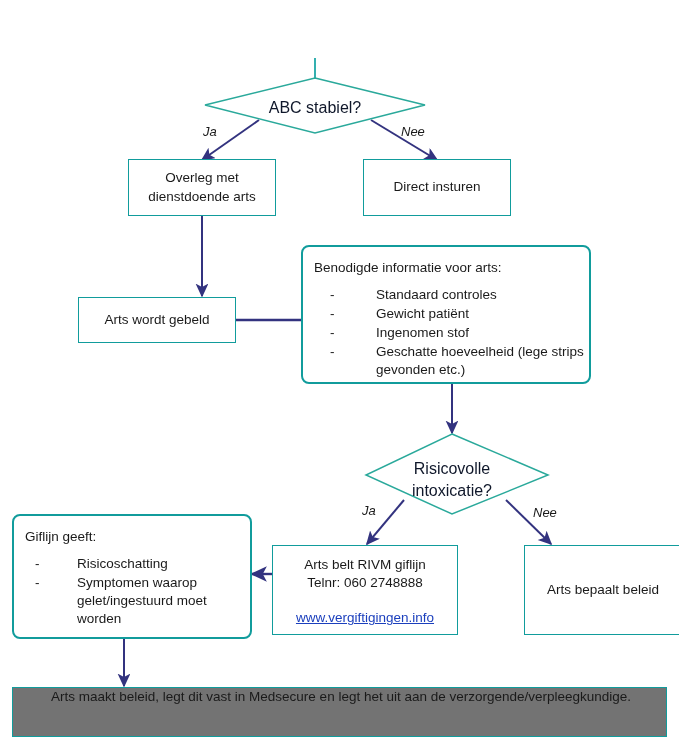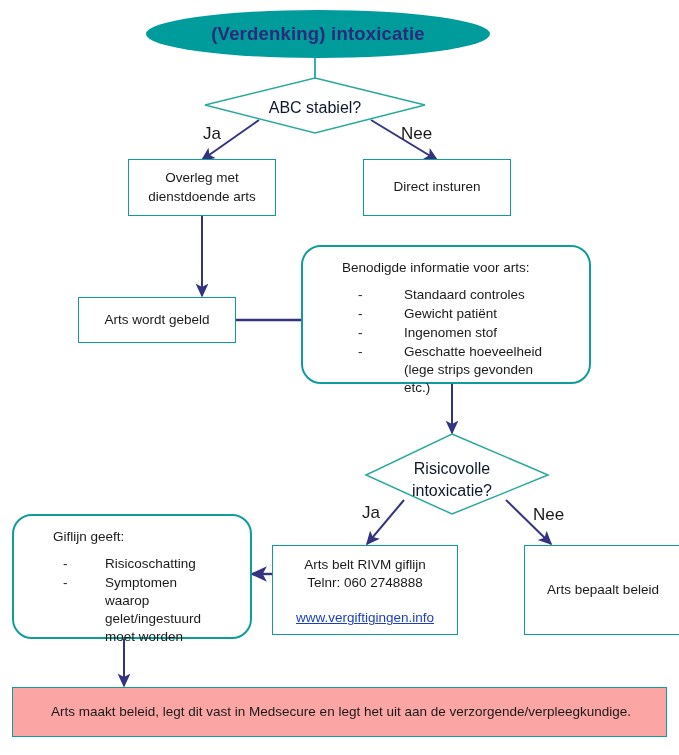--- a/index.html
+++ b/index.html
@@ -35,56 +35,56 @@
   .rect {
     border: 1.6px solid #119c9c;
     background: #ffffff;
     display: flex;
     align-items: center;
     justify-content: center;
     text-align: center;
   }
   .rounded {
     border: 2px solid #119c9c;
-    border-radius: 20px;
-    background: #ffffff;
-    padding: 12px 31px;
+    border-radius: 8px;
+    background: #ffffff;
+    padding: 12px 3px;
   }
   .ellipse {
     border-radius: 50%;
     background: #009c9c;
     display: flex;
     align-items: center;
     justify-content: center;
   }
   .ellipse .title-text {
     color: #2b2b7a;
     font-size: 18.5px;
     font-weight: bold;
     letter-spacing: 0.2px;
   }
   .diamond-label {
     position: absolute;
-    font-size: 17px;
+    font-size: 13px;
     color: #1a1a1a;
     white-space: nowrap;
+    font-style: italic;
   }
   .diamond-text {
     position: absolute;
     text-align: center;
     font-size: 16px;
     color: #0f172a;
     line-height: 1.35;
     pointer-events: none;
   }
   .banner {
     border: 1.8px solid #119c9c;
-    background: #fca5a5;
+    background: #737373;
     display: flex;
-    align-items: center;
     padding-left: 38px;
     font-size: 13.5px;
     color: #1a1a1a;
   }
   .info-head {
     margin: 0 0 9px 8px;
     font-size: 13.5px;
   }
   ul.dashlist {
     list-style: none;
@@ -171,23 +171,20 @@
 
     <g>
       <polygon points="315,78 425,105 315,133 205,105" fill="#ffffff" stroke="#2aa99b" stroke-width="1.5"></polygon>
     </g>
 
     <g>
       <polygon points="452,434 548,475 452,514 366,475" fill="#ffffff" stroke="#2aa99b" stroke-width="1.5"></polygon>
     </g>
   </svg>
 
-  <div class="node ellipse" style="left:146px; top:10px; width:344px; height:48px;">
-    <span class="title-text">(Verdenking) intoxicatie</span>
-  </div>
 
   <div class="diamond-text" style="left:255px; top:97px; width:120px;">ABC stabiel?</div>
   <div class="diamond-label" style="left:203px; top:124px;">Ja</div>
   <div class="diamond-label" style="left:401px; top:124px;">Nee</div>
 
   <div class="node rect" style="left:128px; top:159px; width:148px; height:57px;">
     <div>
       <span>Overleg met</span><br>
       <span>dienstdoende arts</span>
     </div>

